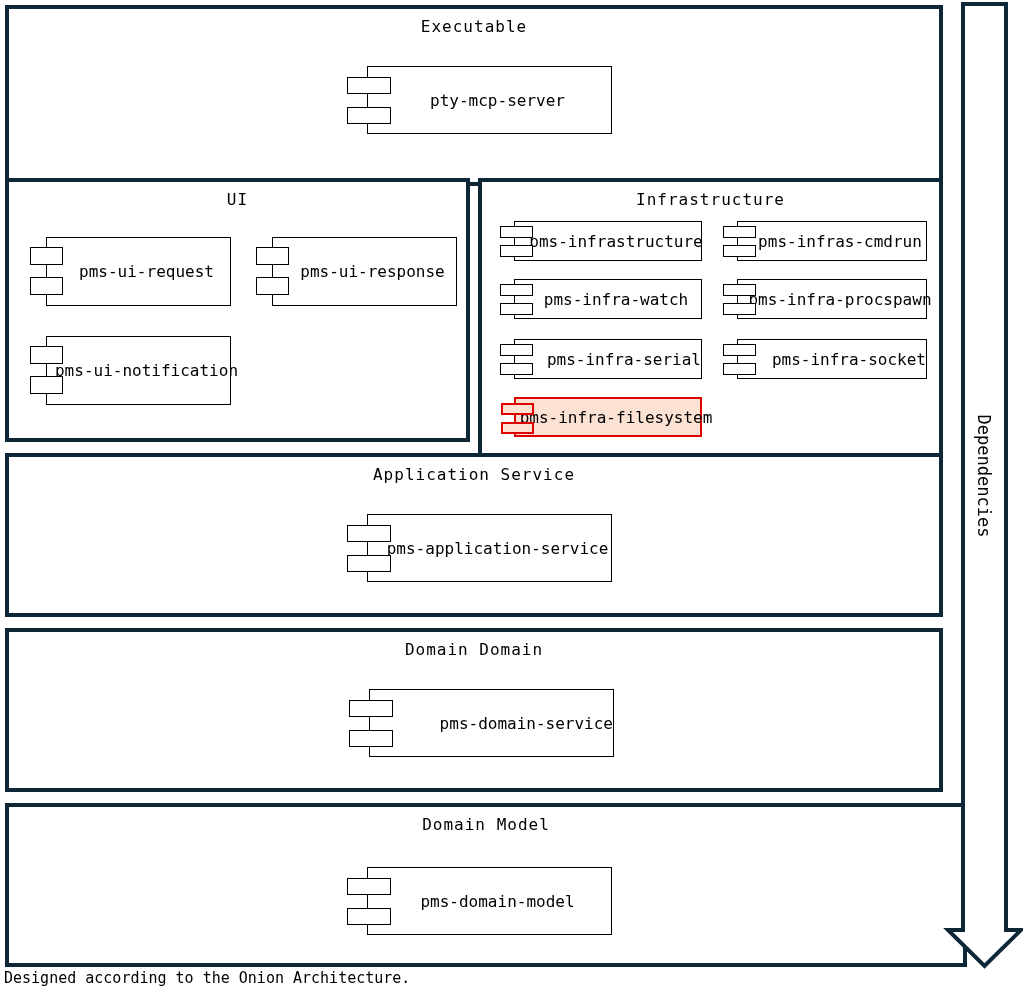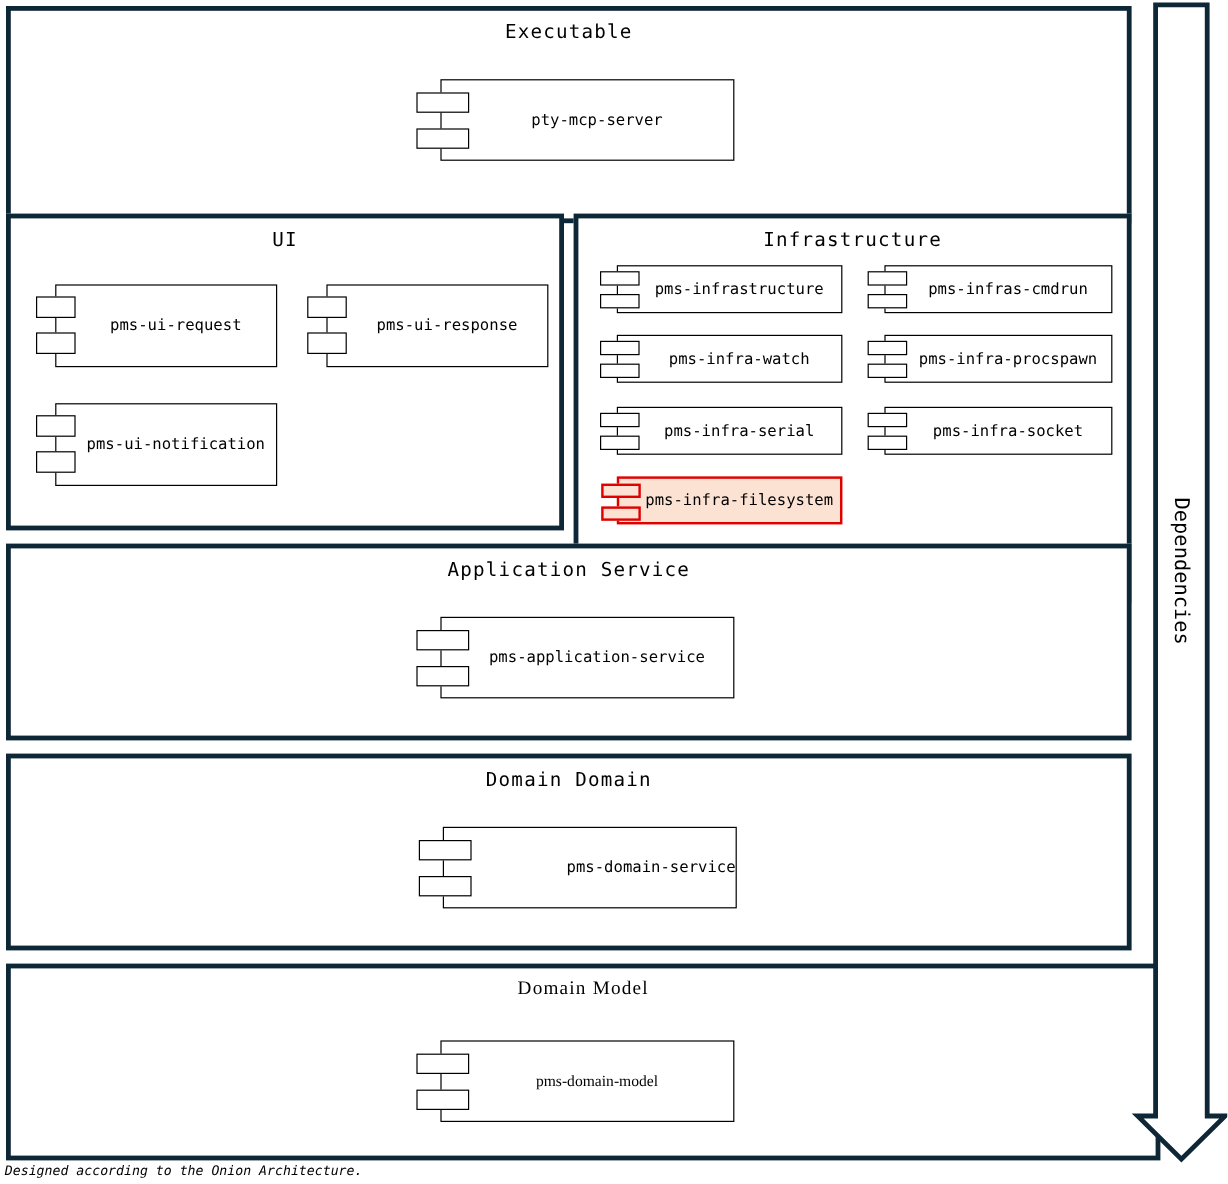--- a/index.html
+++ b/index.html
@@ -17,39 +17,39 @@
   .layer {
     position:absolute;
     border:4px solid #0d2737;
     background:#fff;
   }
   #layer-executable          { left:5px;   top:5px;   width:938px; height:181px; }
   #layer-ui                  { left:5px;   top:178px; width:465px; height:264px; }
   #layer-infrastructure      { left:478px; top:178px; width:465px; height:324px; }
   #layer-application-service { left:5px;   top:453px; width:938px; height:164px; }
   #layer-domain-service      { left:5px;   top:628px; width:938px; height:164px; }
-  #layer-domain-model        { left:5px;   top:803px; width:962px; height:164px;font-family:Liberation Serif, serif; }
+  #layer-domain-model        { left:5px;   top:803px; width:962px; height:164px; }
 
   .layer-title {
     position:absolute; top:8px; left:0; right:0;
     text-align:center;
     font-size:16px;
     letter-spacing:1px;
     white-space:nowrap;
   }
 
   
   .component {
     position:absolute;
     border:1.5px solid #000;
     background:#fff;
     display:flex; align-items:center; justify-content:center;
   }
   .component .label {
-    font-size:13px;
+    font-size:16px;
     padding-left:16px;
     white-space:nowrap;
   }
   .tab {
     position:absolute;
     background:#fff;
     border:1.5px solid #000;
   }
   .component.large { width:245px; height:68px; }
   .component.large .tab { width:44px; height:17px; left:-21px; }
@@ -70,38 +70,37 @@
   .component.highlighted .tab {
     border:2px solid #e00000;
     background:#fce2d3;
   }
 
   
   .inf-col1 { left:32px;  width:188px; }
   .inf-col2 { left:255px; width:190px; }
   .inf-row1 { top:39px; }
   .inf-row2 { top:97px;justify-content:center; }
-  .inf-row3 { top:157px; }
+  .inf-row3 { top:157px;justify-content:flex-end; }
   .inf-row4 { top:215px; }
 
   
   #dep-arrow-svg { position:absolute; left:940px; top:0; width:83px; height:975px; }
   #dep-arrow-label {
     position:absolute;
     left:984px; top:476px;
     transform:translate(-50%,-50%) rotate(90deg);
     font-size:17px;
     white-space:nowrap;
   }
 
   #caption {
     position:absolute;
     left:4px; top:969px;
-    font-size:11px;
-    font-style:italic;
+    font-size:15px;
     white-space:nowrap;
   }
 </style>
 </head>
 <body>
 
 <div id="canvas">
 
   <div class="layer" id="layer-executable">
     <div class="layer-title">Executable</div>

